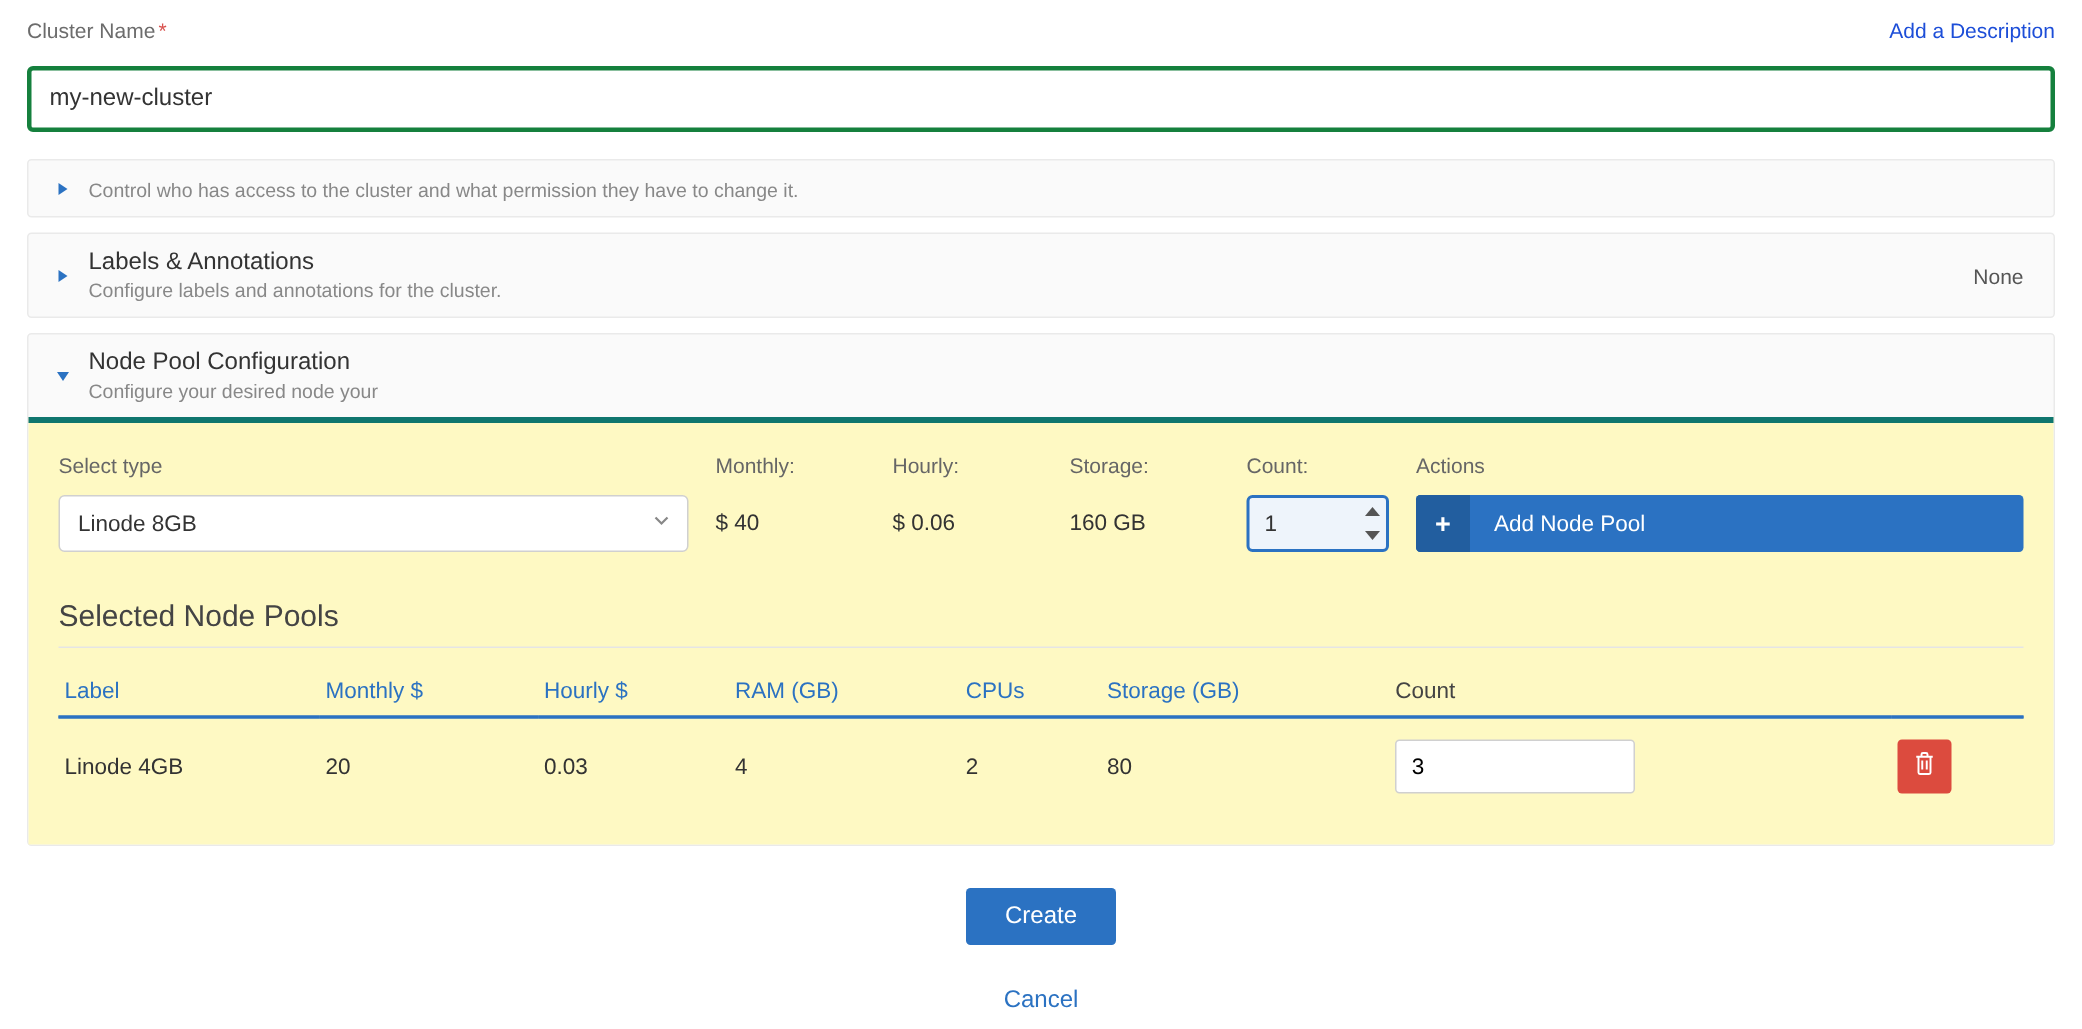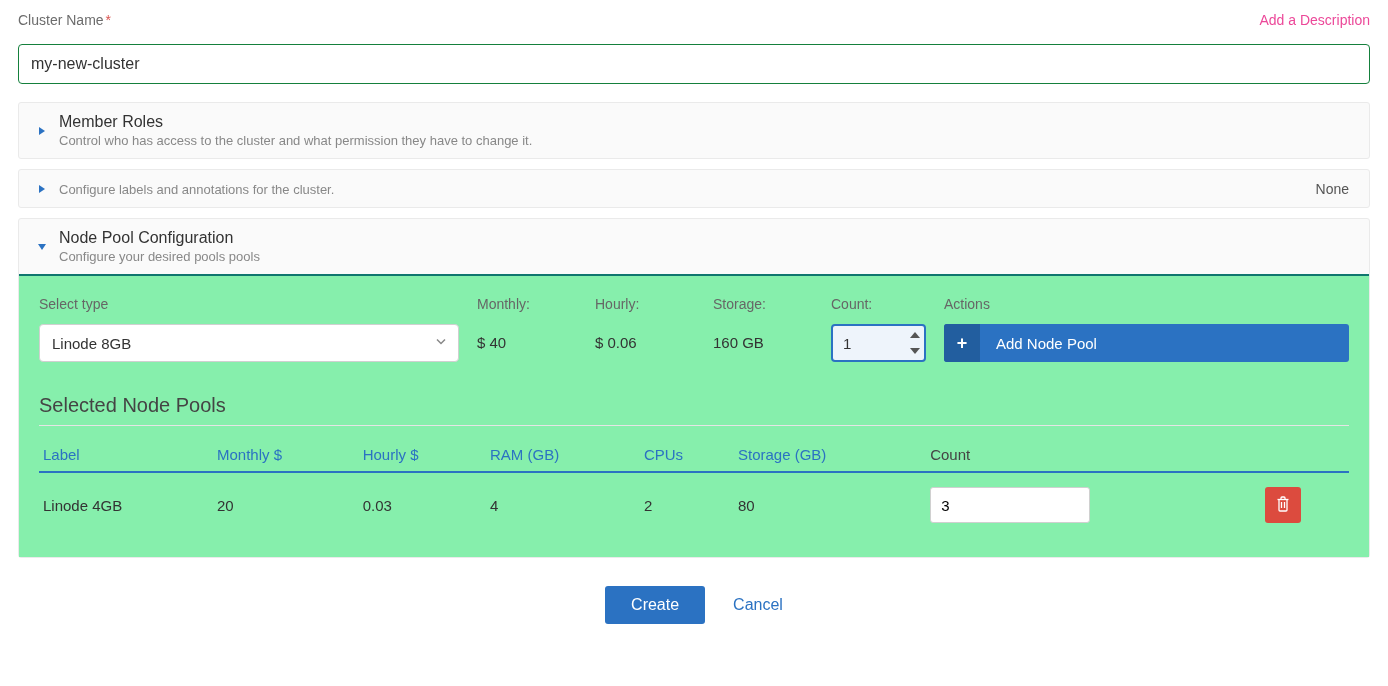--- a/index.html
+++ b/index.html
@@ -17,30 +17,30 @@
     justify-content: space-between;
     align-items: flex-end;
     margin-bottom: 16px;
   }
   .field-label {
     color: #6c6c6c;
     font-size: 14px;
   }
   .req { color: #d9534f; margin-left: 2px; }
   .link {
-    color: #ec4899;
+    color: #1d4ed8;
     cursor: pointer;
     font-size: 14px;
   }
 
   .text-input {
     width: 100%;
     padding: 10px 12px;
     font-size: 16px;
-    border: 1px solid #15803d;
+    border: 3px solid #15803d;
     border-radius: 4px;
     color: #333;
     outline: none;
     background: #fff;
   }
 
   .panel {
     margin-top: 18px;
     border: 1px solid #eaeaea;
     border-radius: 3px;
@@ -72,22 +72,22 @@
     color: #888;
     margin-top: 2px;
   }
   .panel-right {
     color: #555;
     font-size: 14px;
     padding-right: 6px;
   }
 
   .panel-body {
-    background: #86efac;
-    border-top: 2px solid #0f766e;
+    background: #fef9c3;
+    border-top: 4px solid #0f766e;
     padding: 20px;
   }
 
   .config-row {
     display: flex;
     gap: 18px;
     align-items: flex-start;
   }
   .col { display: flex; flex-direction: column; }
   .col-type   { width: 420px; }
@@ -231,20 +231,21 @@
     cursor: pointer;
     color: #fff;
   }
 
   .footer {
     display: flex;
     justify-content: center;
     align-items: center;
     gap: 28px;
     margin-top: 28px;
+    flex-direction: column;
   }
   .create-btn {
     background: #2b72c2;
     color: #fff;
     font-size: 16px;
     padding: 10px 26px;
     border: none;
     border-radius: 3px;
     cursor: pointer;
   }
@@ -270,52 +271,52 @@
 
 
 <div class="panel">
   <div class="panel-header">
     <div class="caret">
       <svg width="10" height="10" viewBox="0 0 10 10">
           <polygon points="2,1 8,5 2,9" fill="#2b72c2"></polygon>
         </svg>
     </div>
     <div class="panel-titles">
-      <div class="panel-title">Member Roles</div>
       <div class="panel-sub">Control who has access to the cluster and what permission they have to change it.</div>
     </div>
   </div>
 </div>
 
 
 <div class="panel">
   <div class="panel-header">
     <div class="caret">
       <svg width="10" height="10" viewBox="0 0 10 10">
           <polygon points="2,1 8,5 2,9" fill="#2b72c2"></polygon>
         </svg>
     </div>
     <div class="panel-titles">
+      <div class="panel-title">Labels &amp; Annotations</div>
       <div class="panel-sub">Configure labels and annotations for the cluster.</div>
     </div>
     <div class="panel-right">None</div>
   </div>
 </div>
 
 
 <div class="panel">
   <div class="panel-header">
     <div class="caret">
       <svg width="10" height="10" viewBox="0 0 10 10">
           <polygon points="1,2 9,2 5,8" fill="#2b72c2"></polygon>
         </svg>
     </div>
     <div class="panel-titles">
       <div class="panel-title">Node Pool Configuration</div>
-      <div class="panel-sub">Configure your desired pools pools</div>
+      <div class="panel-sub">Configure your desired node your</div>
     </div>
   </div>
 
   <div class="panel-body">
 
     <div class="config-row">
       <div class="col col-type">
         <div class="col-head">Select type</div>
         <div class="select-box">
           <span>Linode 8GB</span>

